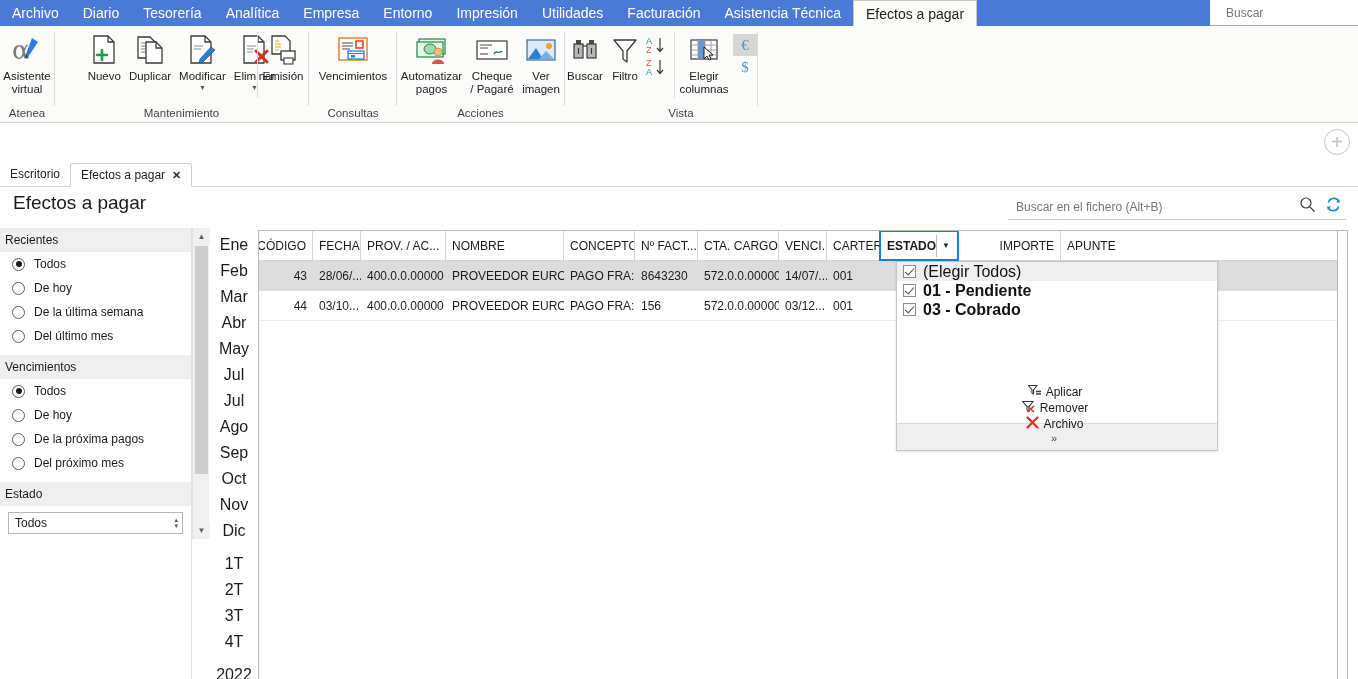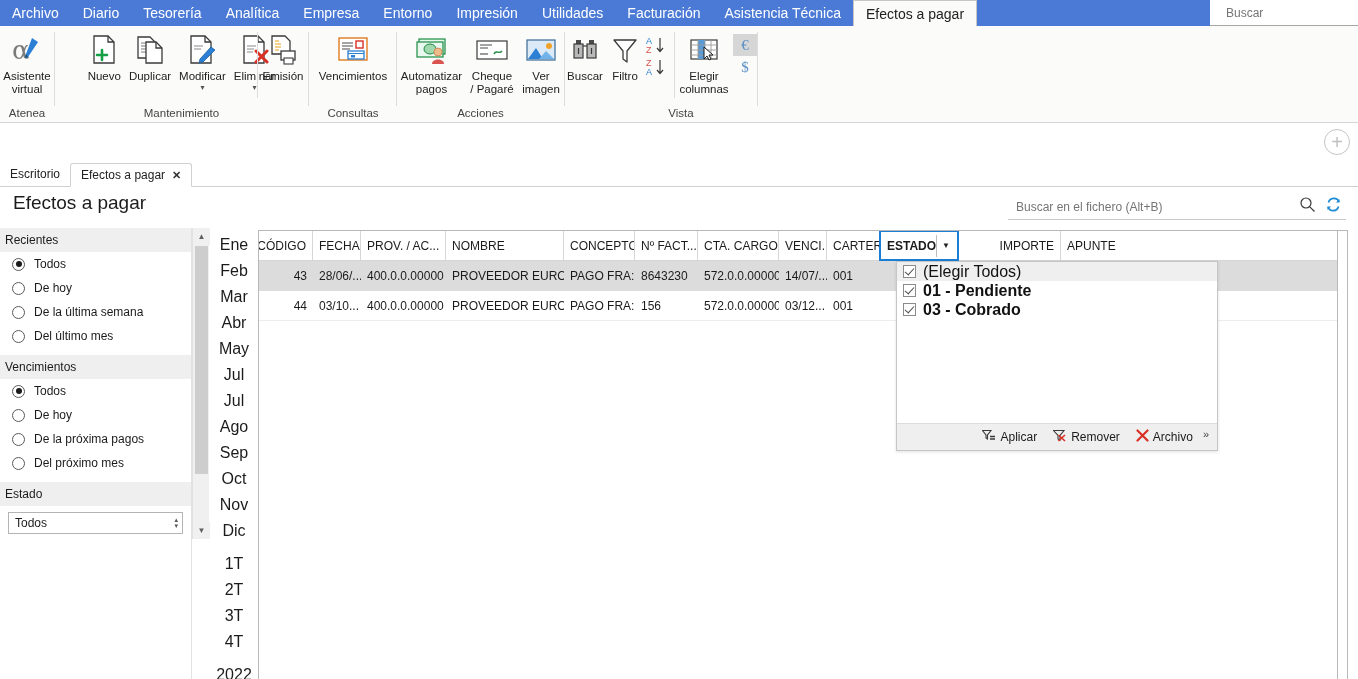--- a/index.html
+++ b/index.html
@@ -241,20 +241,21 @@
     content: ""; position: absolute; left: 3px; top: 0px;
     width: 4px; height: 8px;
     border: solid #4a4a4a; border-width: 0 1.6px 1.6px 0;
     transform: rotate(42deg);
   }
   #fp-footer {
     position: absolute; left: 0; bottom: 0; width: 100%; height: 27px;
     background: #efefef; border-top: 1px solid #dcdcdc;
     display: flex; align-items: center; justify-content: flex-end;
     padding-right: 4px;
+    flex-direction: column;
   }
   .fp-btn {
     display: flex; align-items: center; gap: 4px;
     font-size: 12px; color: #1b1b1b; padding: 0 8px; cursor: default;
   }
   .fp-chev { font-size: 11px; color: #444; padding: 0 4px 6px 2px; cursor: default; }
 
   
   #grid-right-strip {
     position: absolute; right: 0; top: 0; width: 10px; height: 100%;

